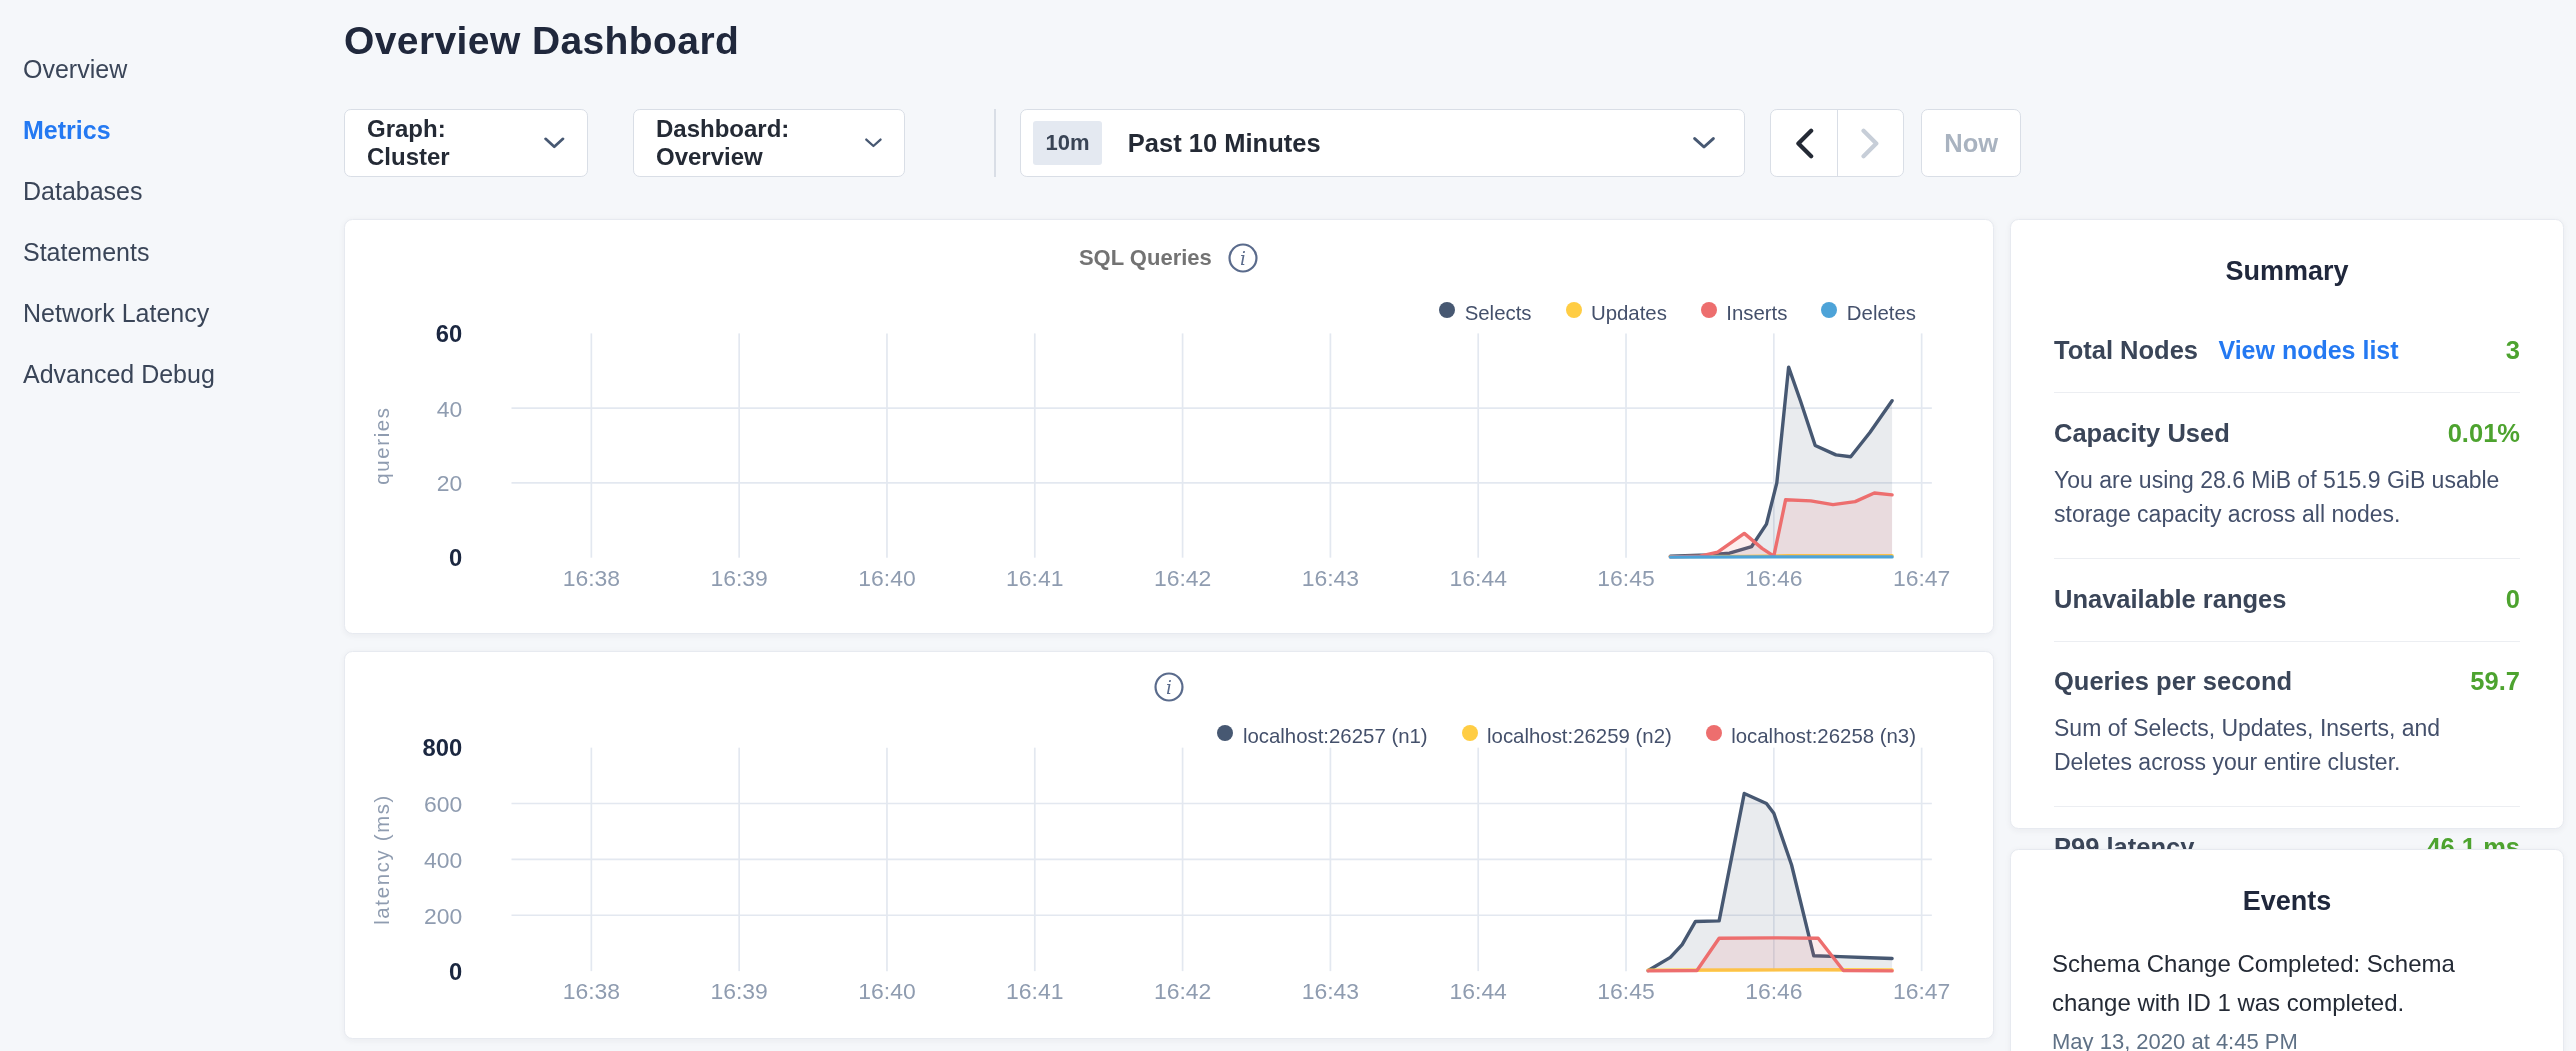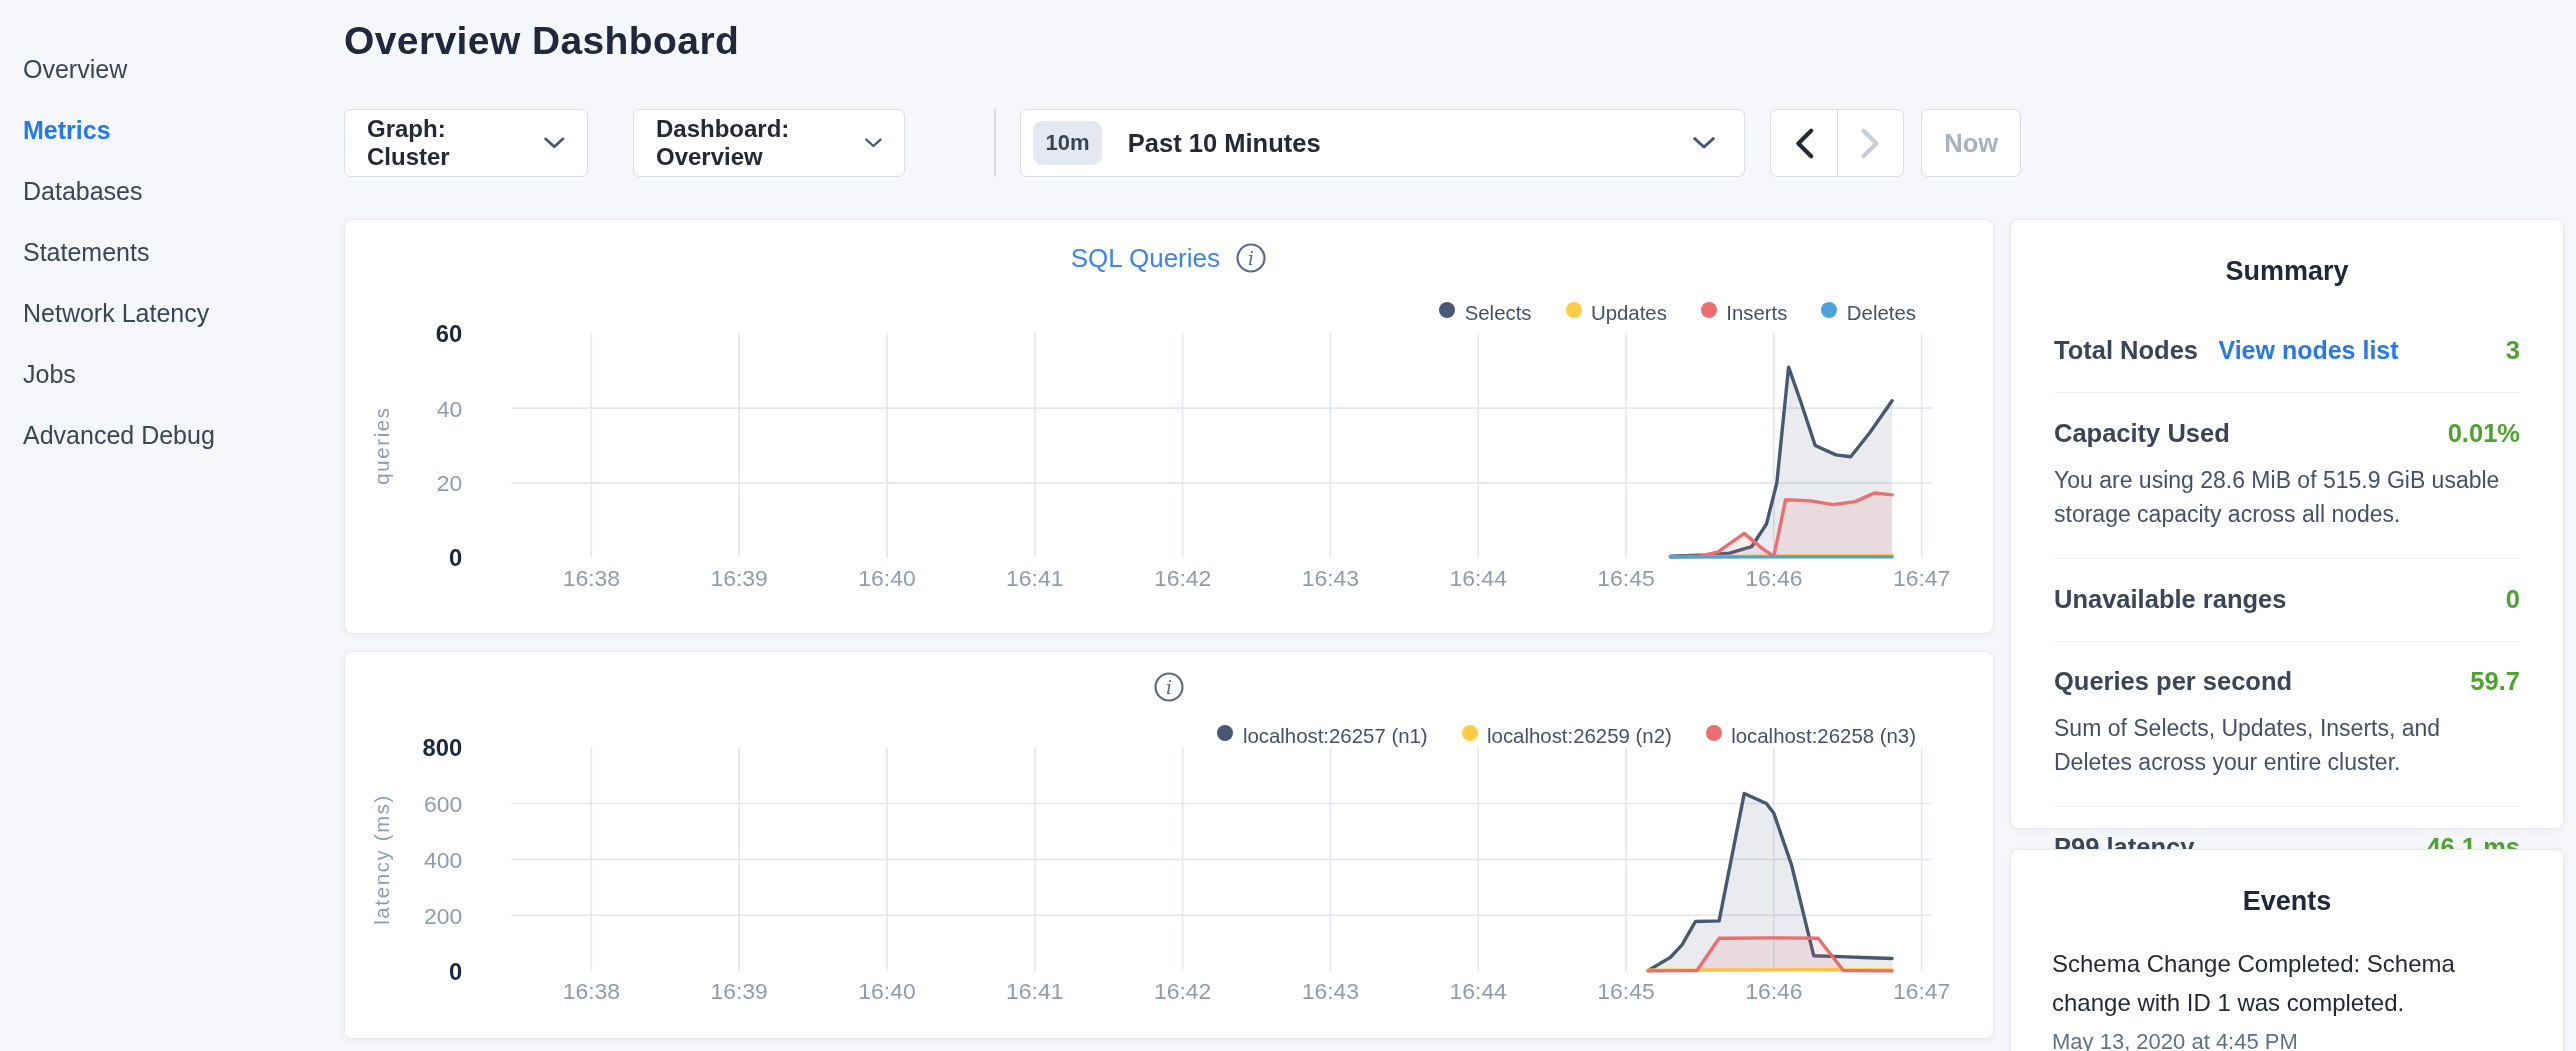--- a/index.html
+++ b/index.html
@@ -34,21 +34,21 @@
   .graph-btn   { width: 244px; }
   .dash-btn    { width: 272px; margin-left: 45px; }
   .tb-divider  { width: 1.7px; height: 68px; background: #d9dee6; margin-left: 89px; }
   .time-select {
     width: 725px; height: 68px; margin-left: 24px; background: #fff;
     border: 1.7px solid #d9dee6; border-radius: 6.8px; display: flex; align-items: center;
     padding: 0 31px 0 12px; cursor: pointer; position: relative;
   }
   .time-badge {
     background: #e4e9f1; color: #394455; font-size: 22px; font-weight: 700;
-    border-radius: 9px; padding: 11px 12.8px; line-height: 1;
+    border-radius: 3px; padding: 11px 12.8px; line-height: 1;
   }
   .time-label { margin-left: 25.5px; font-size: 25.5px; font-weight: 700; color: #242a35; }
   .time-select .chev { position: absolute; right: 29px; }
   .pager {
     margin-left: 25.5px; height: 68px; width: 134px; display: flex;
     background: #fff; border: 1.7px solid #d9dee6; border-radius: 6.8px; overflow: hidden;
   }
   .pager-cell { width: 50%; display: flex; align-items: center; justify-content: center; cursor: pointer; }
   .pager-cell + .pager-cell { border-left: 1.7px solid #d9dee6; }
   .now-btn {
@@ -67,21 +67,21 @@
   .summary-card { left: 2010px; top: 219px; width: 554px; height: 610px; padding: 0 43px; }
   .events-card  { left: 2010px; top: 849px; width: 554px; height: 306px; padding: 0 41px; }
 
   
   .chart-title-row {
     position: absolute; left: 0; right: 0; display: flex; align-items: center;
     justify-content: center; gap: 15.3px;
   }
   .chart-card-1 .chart-title-row { top: 22px; }
   .chart-card-2 .chart-title-row { top: 18.7px; }
-  .chart-title-text { font-size: 26px; font-weight: 400; color: #3b82f6; }
+  .chart-title-text { font-size: 22px; font-weight: 700; color: #737373; }
   .legend { position: absolute; right: 77px; display: flex; gap: 34px; align-items: center; }
   .chart-card-1 .legend { top: 82px; }
   .chart-card-2 .legend { top: 73px; }
   .legend-item { display: flex; align-items: flex-start; gap: 9.4px; cursor: pointer; }
   .legend-dot { width: 16px; height: 16px; border-radius: 50%; flex: 0 0 auto; }
   .legend-label { font-size: 20.4px; color: #44506b; }
   svg.plot { position: absolute; inset: 0; width: 100%; height: 100%; }
   .grid-line { stroke: #e3e8f0; stroke-width: 2; }
   .tick-label { font-size: 27px; fill: #8f9cb0; }
   .tick-label.bold { font-size: 28px; fill: #1b2740; font-weight: 700; }
@@ -107,21 +107,20 @@
 <body>
 
 <div id="app">
 
   <nav class="sidebar">
       <div class="side-item">Overview</div>
       <div class="side-item active">Metrics</div>
       <div class="side-item">Databases</div>
       <div class="side-item">Statements</div>
       <div class="side-item">Network Latency</div>
-      <div class="side-item">Jobs</div>
       <div class="side-item">Advanced Debug</div>
     </nav>
 
   <h1 class="page-title">Overview Dashboard</h1>
 
   <div class="toolbar">
     <div class="tb-btn graph-btn">
       <span>Graph: Cluster</span>
       <svg class="chev" width="22" height="13.6" viewBox="0 0 26 16">
           <polyline points="2,3 13,13 24,3" fill="none" stroke="#475872" stroke-width="3.5" stroke-linecap="round" stroke-linejoin="round"></polyline>

